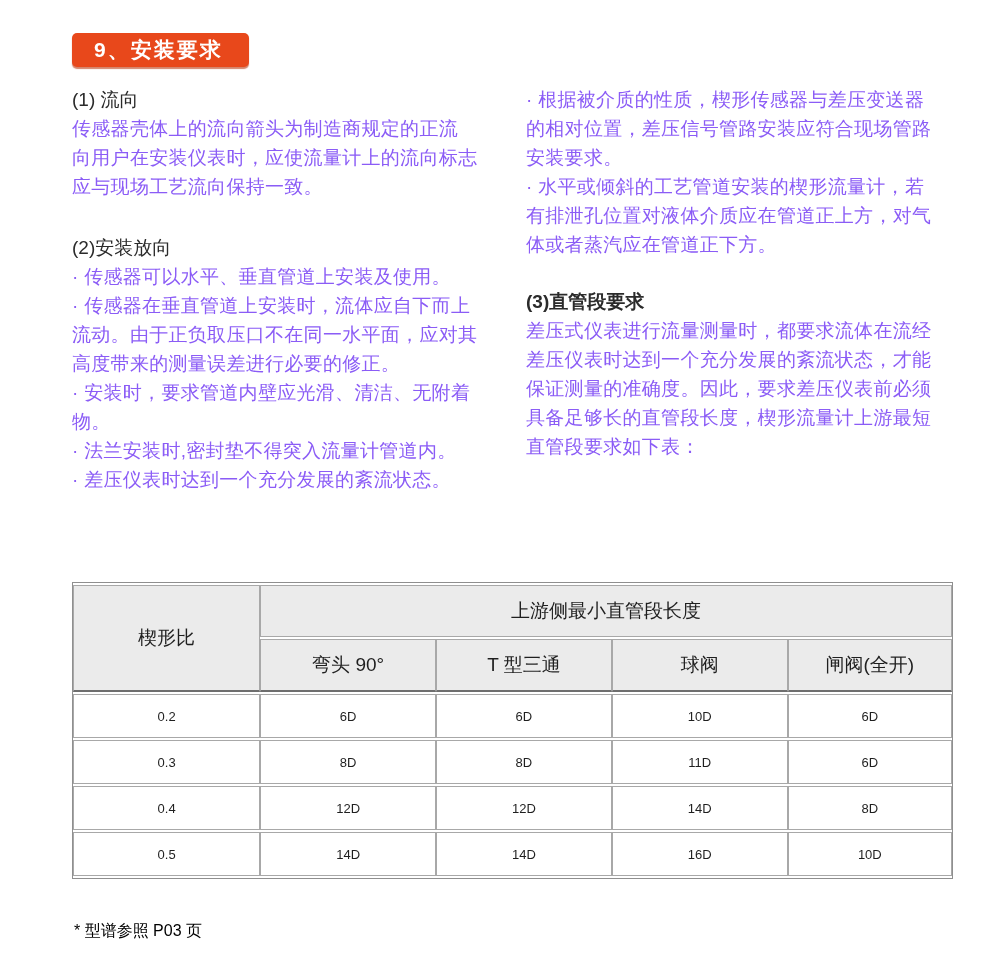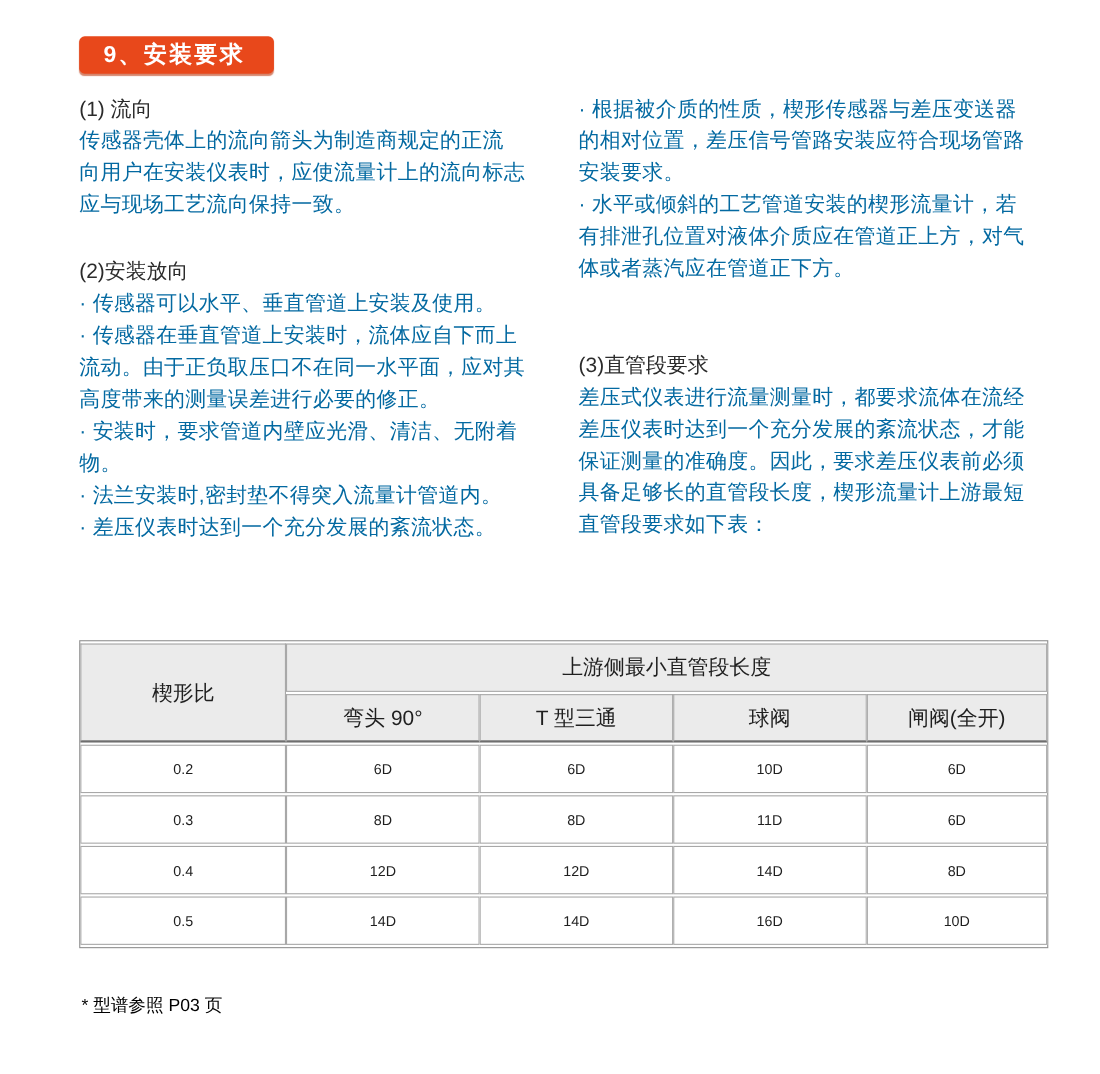--- a/index.html
+++ b/index.html
@@ -39,26 +39,26 @@
   .col { width: 426px; }
   .col.right { width: 432px; }
   .h {
     font-size: 19px;
     line-height: 29px;
     color: #2b2b2b;
   }
   .p {
     font-size: 19px;
     line-height: 29px;
-    color: #0369a1;
+    color: #8b5cf6;
     white-space: pre-line;
     letter-spacing: 0.3px;
   }
   .sec-gap { margin-top: 32px; }
-  .sec-gap-lg { margin-top: 59px; }
+  .sec-gap-lg { margin-top: 28px; font-weight: bold; }
 
   .table-wrap {
     margin-top: 88px;
     width: 881px;
     border: 1px solid #8f8f8f;
     background: #ffffff;
     box-sizing: border-box;
   }
   table.spec {
     width: 100%;
@@ -71,21 +71,21 @@
   table.spec col.c3 { width: 20.0%; }
   table.spec col.c4 { width: 20.0%; }
   table.spec col.c5 { width: 18.7%; }
   table.spec th, table.spec td {
     border: 1px solid #a8a8a8;
     text-align: center;
     vertical-align: middle;
     font-size: 19px;
     color: #1f1f1f;
     height: 44px;
-    padding: 0 4px;
+    padding: 12px 4px;
     box-sizing: border-box;
   }
   table.spec thead th {
     background: #ebebeb;
     font-weight: normal;
   }
   table.spec thead tr:last-child th,
   table.spec thead th[rowspan] {
     border-bottom: 2px solid #6e6e6e;
   }

